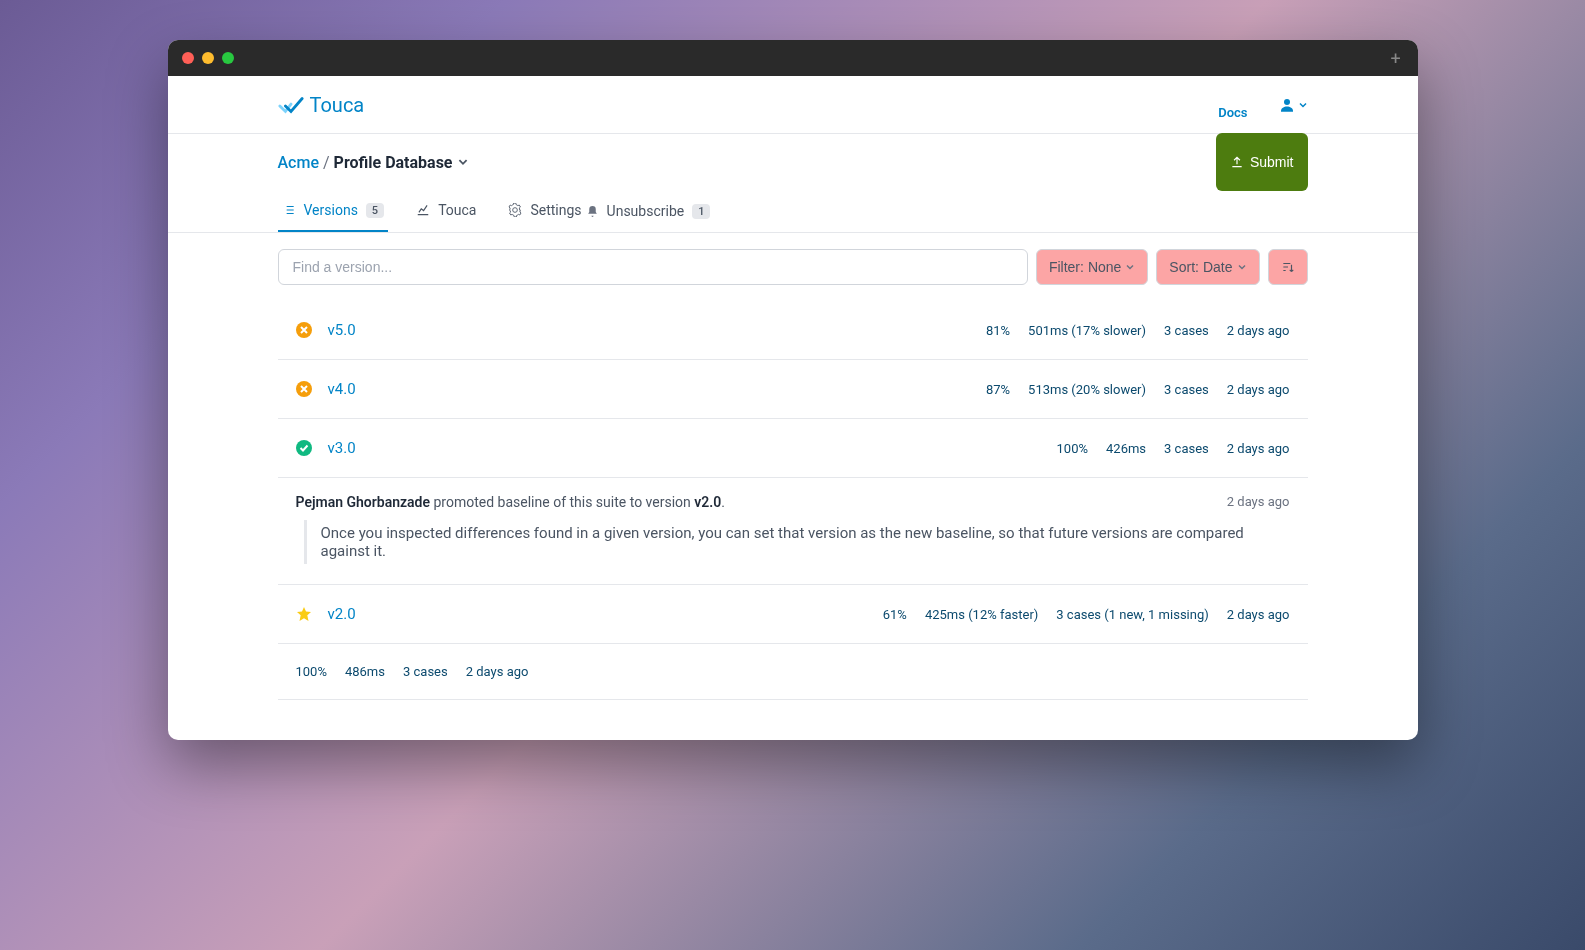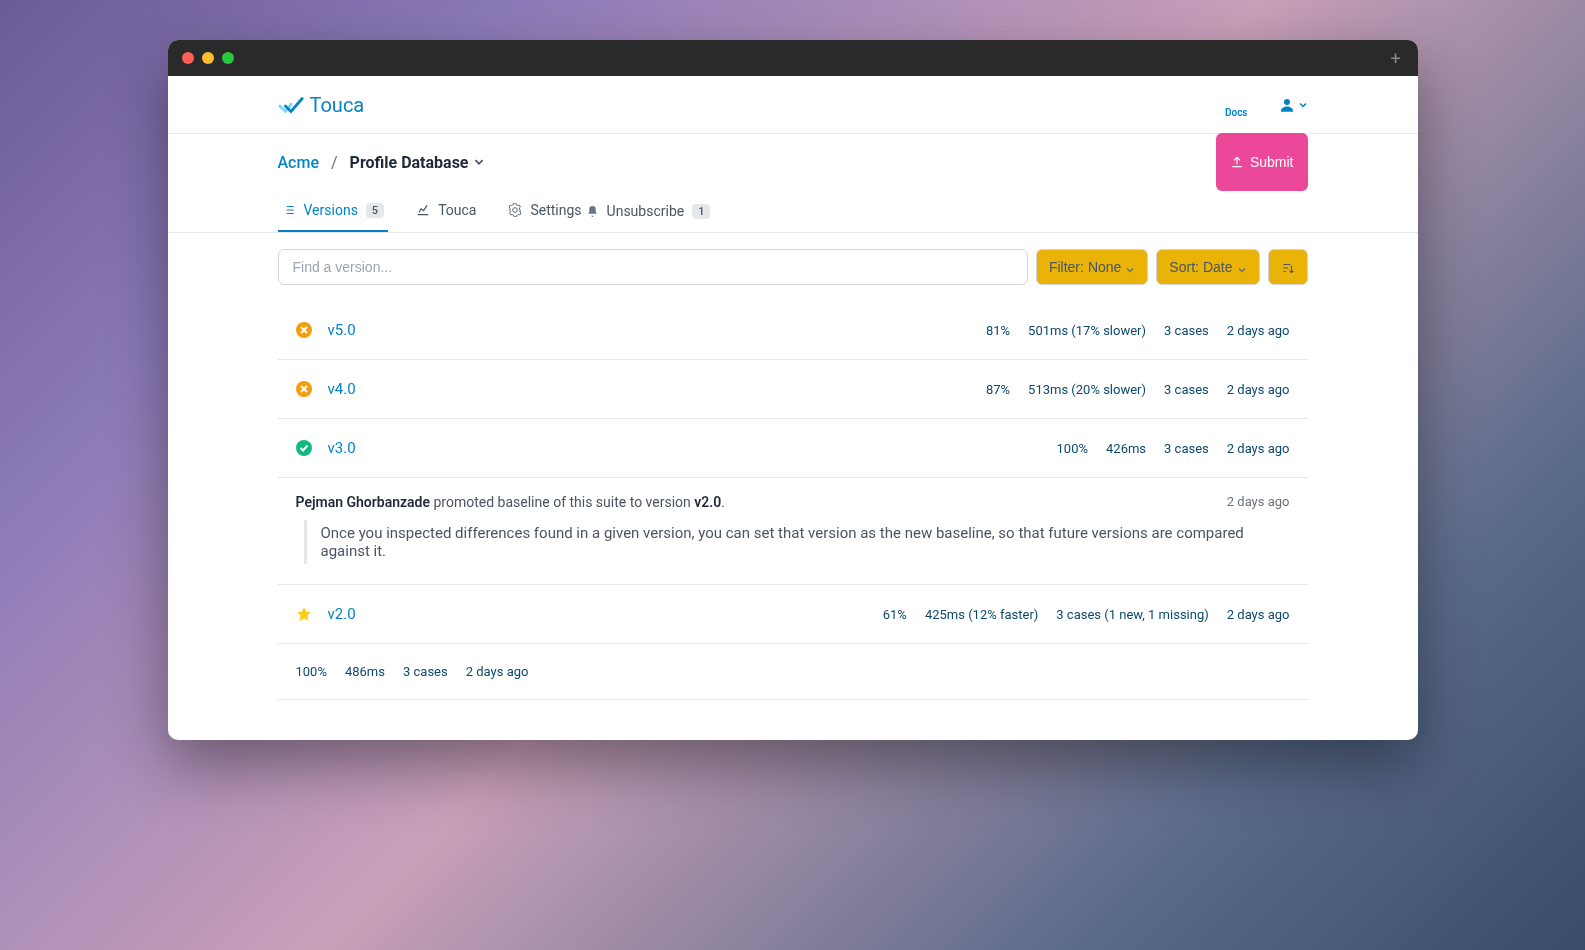--- a/index.html
+++ b/index.html
@@ -49,35 +49,35 @@
   display: flex;
   align-items: center;
   justify-content: space-between;
   padding: 0 110px 0 110px;
   border-bottom: 1px solid #e5e7eb;
 }
 .logo { display: flex; align-items: center; gap: 6px; }
 .logo-text { font-size: 20px; color: #0284c7; font-weight: 400; }
 .logo-icon { width: 26px; height: 18px; }
 .topnav-right { display: flex; align-items: center; gap: 30px; }
-.docs-link { color: #0284c7; font-weight: 600; font-size: 10px; text-decoration: none; margin-top: 16px; }
+.docs-link { color: #0284c7; font-weight: 600; font-size: 13px; text-decoration: none; margin-top: 16px; }
 .user-menu { display: flex; align-items: center; gap: 2px; color: #0284c7; cursor: pointer; }
 .breadcrumb-bar {
   height: 56px;
   display: flex;
   align-items: center;
   justify-content: space-between;
   padding: 0 110px;
 }
-.breadcrumb { display: flex; align-items: center; gap: 12px; font-size: 16px; }
+.breadcrumb { display: flex; align-items: center; gap: 4px; font-size: 16px; }
 .bc-link { color: #0284c7; font-weight: 500; }
 .bc-sep { color: #6b7280; }
 .bc-current { color: #1f2937; font-weight: 700; display: flex; align-items: center; gap: 4px; }
 .submit-btn {
-  background: #ec4899;
+  background: #4d7c0f;
   color: #fff;
   border: none;
   padding: 21px 14px;
   border-radius: 6px;
   font-size: 14px;
   font-weight: 500;
   display: flex;
   align-items: center;
   gap: 6px;
   cursor: pointer;
@@ -125,26 +125,26 @@
   border: 1px solid #d1d5db;
   border-radius: 6px;
   font-size: 14px;
   color: #1f2937;
 }
 .search-input::placeholder { color: #9ca3af; }
 .control-btn {
   padding: 9px 12px;
   border: 1px solid #d1d5db;
   border-radius: 6px;
-  background: #eab308;
-  font-size: 14px;
-  color: #4b5563;
-  cursor: pointer;
-  display: flex;
-  align-items: flex-end;
+  background: #fca5a5;
+  font-size: 14px;
+  color: #4b5563;
+  cursor: pointer;
+  display: flex;
+  align-items: center;
   gap: 4px;
 }
 .version-row {
   display: flex;
   align-items: center;
   padding: 20px 18px;
   border-bottom: 1px solid #e5e7eb;
 }
 .version-left { display: flex; align-items: center; gap: 16px; flex: 1; }
 .status-icon { width: 16px; height: 16px; flex-shrink: 0; }

